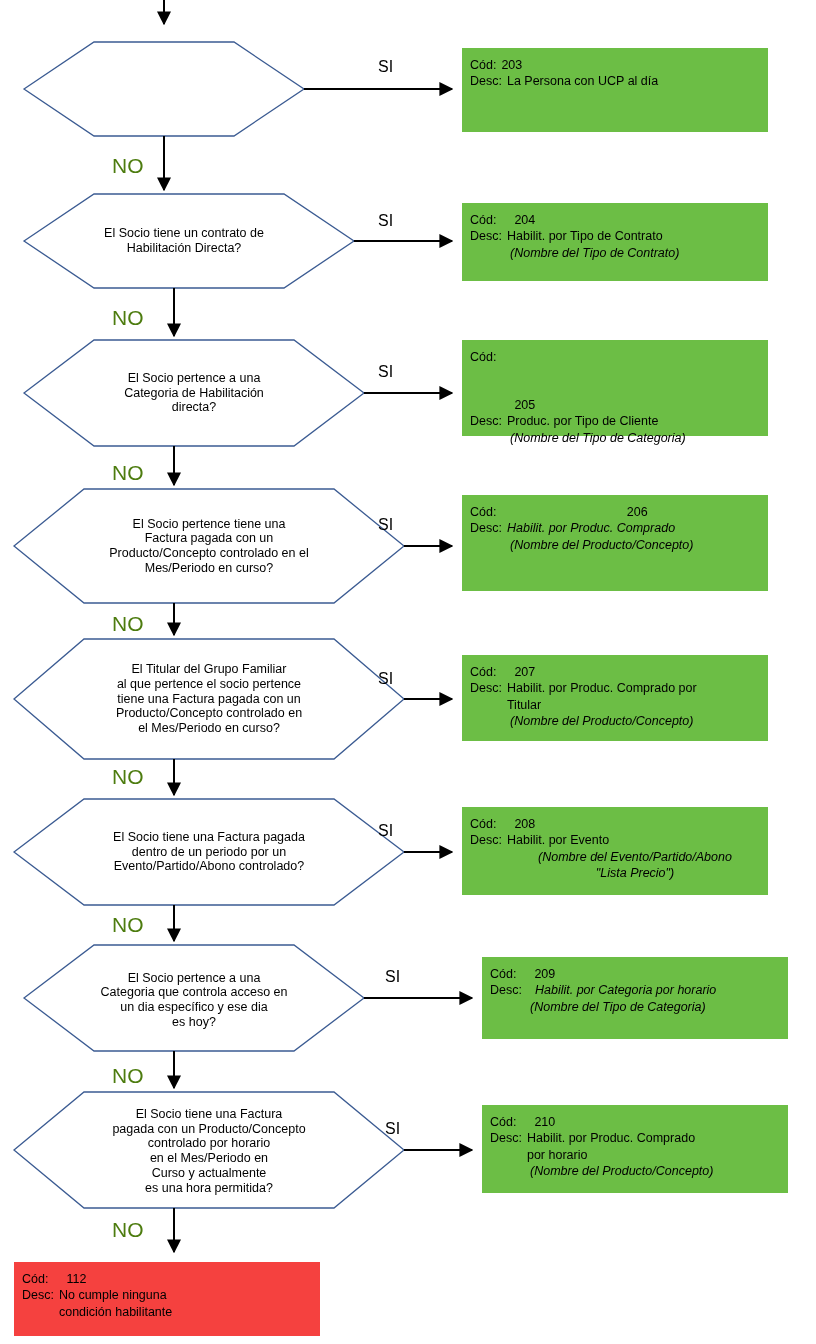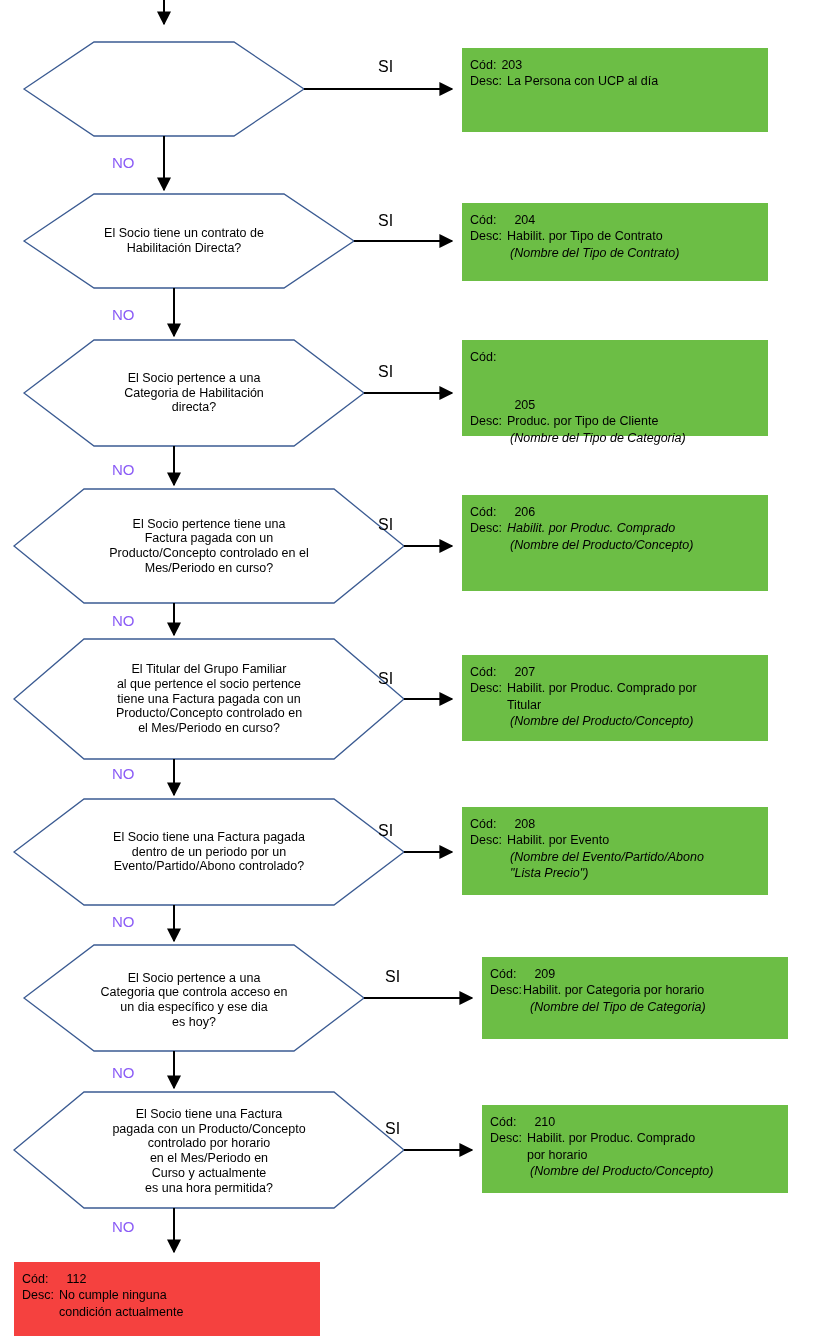--- a/index.html
+++ b/index.html
@@ -58,22 +58,22 @@
     white-space: pre-line;
   }
   .italic { font-style: italic; }
   .si-label {
     position: absolute;
     font-size: 16px;
     color: #000000;
   }
   .no-label {
     position: absolute;
-    font-size: 15px;
-    color: #8b5cf6;
+    font-size: 21px;
+    color: #4d7c0f;
   }
 </style>
 </head>
 <body>
 
 <div id="canvas">
 
   <svg id="svg-layer" viewBox="0 0 816 1344">
     <defs>
       <marker id="arrow" viewBox="0 0 10 10" refX="9" refY="5" markerWidth="7" markerHeight="7" orient="auto-start-reverse">
@@ -199,21 +199,21 @@
       <span class="box-val" style="margin-left:5px;">Produc. por Tipo de Cliente</span>
     </div>
     <div class="box-row italic" style="padding-left:40px;">
       <span class="box-val">(Nombre del Tipo de Categoria)</span>
     </div>
   </div>
 
   <div class="box box-green" style="left:462px; top:495px; width:306px; height:96px;">
     <div class="box-row">
       <span class="box-key">Cód:</span>
-      <span class="box-val" style="margin-left:18px;">206</span>
+      <span class="box-val" style="margin-left:18px;text-align:center;">206</span>
     </div>
     <div class="box-row">
       <span class="box-key">Desc:</span>
       <span class="box-val italic" style="margin-left:5px;">Habilit. por Produc. Comprado</span>
     </div>
     <div class="box-row italic" style="padding-left:40px;">
       <span class="box-val">(Nombre del Producto/Concepto)</span>
     </div>
   </div>
 
@@ -234,34 +234,34 @@
 
   <div class="box box-green" style="left:462px; top:807px; width:306px; height:88px;">
     <div class="box-row">
       <span class="box-key">Cód:</span>
       <span class="box-val" style="margin-left:18px;">208</span>
     </div>
     <div class="box-row">
       <span class="box-key">Desc:</span>
       <span class="box-val" style="margin-left:5px;">Habilit. por Evento</span>
     </div>
-    <div class="box-row italic" style="padding-left:40px;">
+    <div class="box-row italic" style="padding-left:40px;text-align:center;">
       <span class="box-val">(Nombre del Evento/Partido/Abono
 "Lista Precio")</span>
     </div>
   </div>
 
   <div class="box box-green" style="left:482px; top:957px; width:306px; height:82px;">
     <div class="box-row">
       <span class="box-key">Cód:</span>
       <span class="box-val" style="margin-left:18px;">209</span>
     </div>
     <div class="box-row">
       <span class="box-key">Desc:</span>
-      <span class="box-val" style="margin-left:1px;">Habilit. por Categoria por horario</span>
+      <span class="box-val" style="margin-left:13px;font-style:italic;">Habilit. por Categoria por horario</span>
     </div>
     <div class="box-row italic" style="padding-left:40px;">
       <span class="box-val">(Nombre del Tipo de Categoria)</span>
     </div>
   </div>
 
   <div class="box box-green" style="left:482px; top:1105px; width:306px; height:88px;">
     <div class="box-row">
       <span class="box-key">Cód:</span>
       <span class="box-val" style="margin-left:18px;">210</span>
@@ -277,17 +277,17 @@
   </div>
 
   <div class="box box-red" style="left:14px; top:1262px; width:306px; height:74px;">
     <div class="box-row">
       <span class="box-key">Cód:</span>
       <span class="box-val" style="margin-left:18px;">112</span>
     </div>
     <div class="box-row">
       <span class="box-key">Desc:</span>
       <span class="box-val" style="margin-left:5px;">No cumple ninguna
-condición actualmente</span>
+condición habilitante</span>
     </div>
   </div>
 
 </div>
 
 </body></html>

